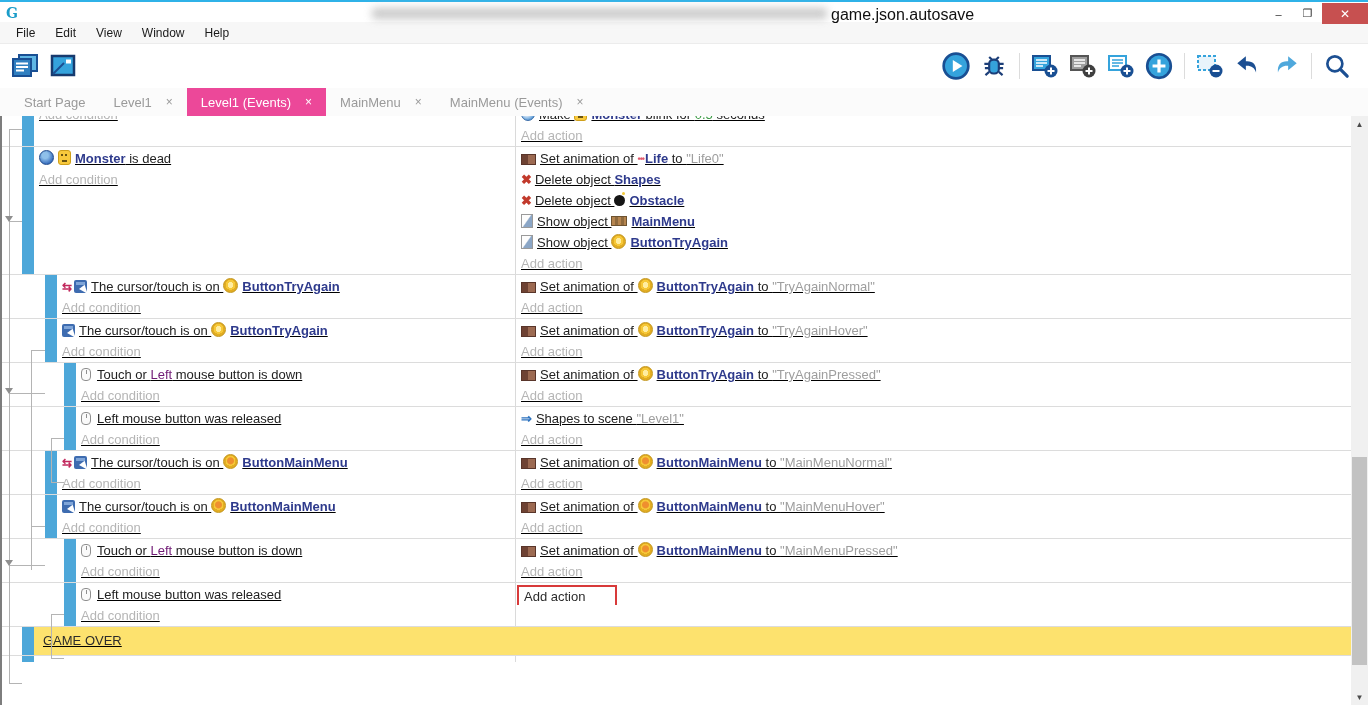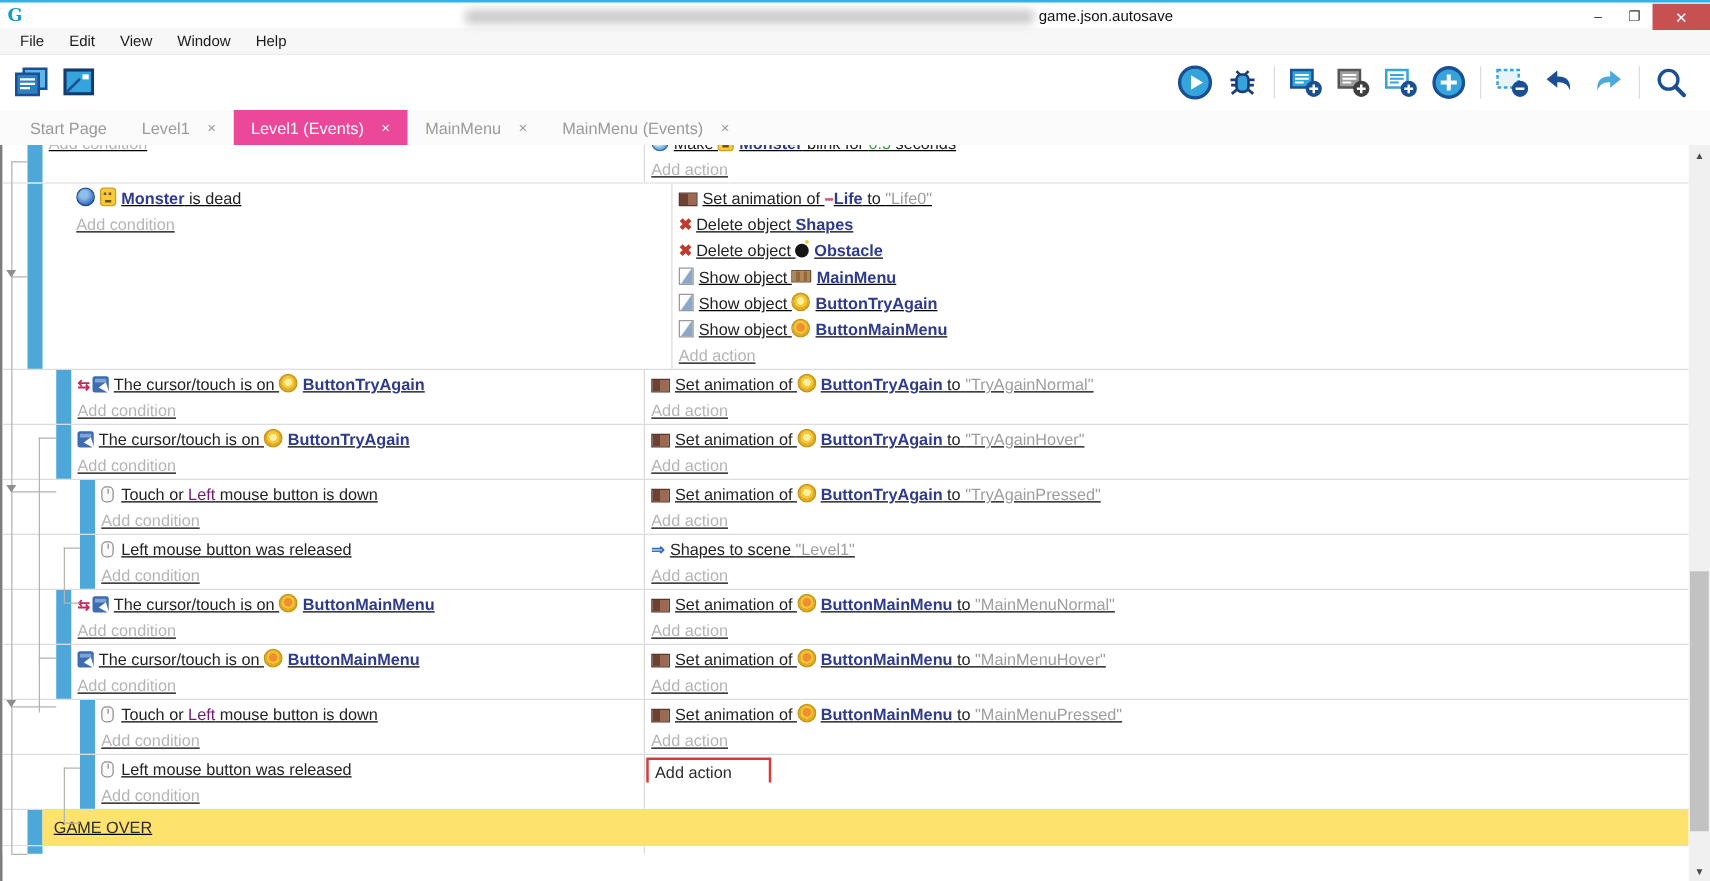--- a/index.html
+++ b/index.html
@@ -2,21 +2,21 @@
 <html><head>
 <meta charset="utf-8">
 <style>
   html,body{margin:0;padding:0;}
   body{width:1368px;height:705px;overflow:hidden;font-family:"Liberation Sans",sans-serif;background:#fff;position:relative;}
   #win{position:absolute;inset:0;}
   
   #titlebar{position:relative;height:22px;background:#fff;border-top:2px solid #2fb2e8;box-sizing:border-box;}
   #logo{position:absolute;left:6px;top:3px;font-size:14px;font-weight:bold;color:#1a9cc9;font-family:"DejaVu Serif",serif;}
   #title-blur{position:absolute;left:372px;top:6px;width:455px;height:11px;background:#bfbfbf;border-radius:3px;filter:blur(4px);opacity:.85;}
-  #title-text{position:absolute;left:831px;top:4px;font-size:12px;color:#101010;}
+  #title-text{position:absolute;left:831px;top:4px;font-size:16px;color:#101010;}
   #win-controls{position:absolute;right:0;top:1px;display:flex;height:21px;}
   .wbtn{width:29px;height:21px;display:flex;align-items:center;justify-content:center;font-size:11px;color:#333;cursor:pointer;}
   #close-btn{width:46px;background:#c75050;color:#fff;font-size:12px;}
   
   #menubar{height:22px;background:#f7f7f7;display:flex;align-items:center;padding-left:6px;border-bottom:1px solid #ececec;box-sizing:border-box;}
   .menu-item{font-size:12px;color:#1a1a1a;padding:0 10px;line-height:22px;cursor:pointer;}
   
   #toolbar{height:44px;background:#fff;display:flex;align-items:center;padding:0 8px;box-sizing:border-box;}
   #tb-left,#tb-right{display:flex;align-items:center;gap:4px;}
   #tb-right{margin-left:auto;margin-right:6px;}
@@ -228,31 +228,30 @@
           <div class="cell cond" style="width: 481px;">
             <div class="line"><span class="ph">Add condition</span></div>
           </div>
           <div class="cell act">
             <div class="line"><span class="ic blink-icon"></span><span class="t">Make </span><span class="ic monster-icon"></span><span class="obj">Monster</span><span class="t"> blink for </span><span class="num">0.5</span><span class="t"> seconds</span></div>
             <div class="line"><span class="ph">Add action</span></div>
           </div>
         </div>
         <div class="event-row" style="padding-left: 20px;">
           <div class="bar"></div>
-          <div class="cell cond" style="width: 481px; margin-left: 22px;">
+          <div class="cell cond" style="width: 481px;">
             <div class="line"><span class="ic gear-icon"></span><span class="ic monster-icon"></span><span class="obj">Monster</span><span class="t"> is dead</span></div>
             <div class="line"><span class="ph">Add condition</span></div>
           </div>
           <div class="cell act">
             <div class="line"><span class="ic filmstrip-icon"></span><span class="t">Set animation of </span><span class="ic life-icon">•••</span><span class="obj">Life</span><span class="t"> to </span><span class="param">"Life0"</span></div>
             <div class="line"><span class="ic delete-icon">✖</span><span class="t">Delete object </span><span class="obj">Shapes</span></div>
             <div class="line"><span class="ic delete-icon">✖</span><span class="t">Delete object </span><span class="ic bomb-icon"></span><span class="obj">Obstacle</span></div>
             <div class="line"><span class="ic show-icon"></span><span class="t">Show object </span><span class="ic banner-icon"></span><span class="obj">MainMenu</span></div>
             <div class="line"><span class="ic show-icon"></span><span class="t">Show object </span><span class="ic coin-yellow-icon"></span><span class="obj">ButtonTryAgain</span></div>
-            <div class="line"><span class="ic show-icon"></span><span class="t">Show object </span><span class="ic coin-orange-icon"></span><span class="obj">ButtonMainMenu</span></div>
             <div class="line"><span class="ph">Add action</span></div>
           </div>
         </div>
         <div class="event-row" style="padding-left: 43px;">
           <div class="bar"></div>
           <div class="cell cond" style="width: 458px;">
             <div class="line"><span class="ic invert-icon">⇆</span><span class="ic cursor-icon"></span><span class="t">The cursor/touch is on </span><span class="ic coin-yellow-icon"></span><span class="obj">ButtonTryAgain</span></div>
             <div class="line"><span class="ph">Add condition</span></div>
           </div>
           <div class="cell act">

